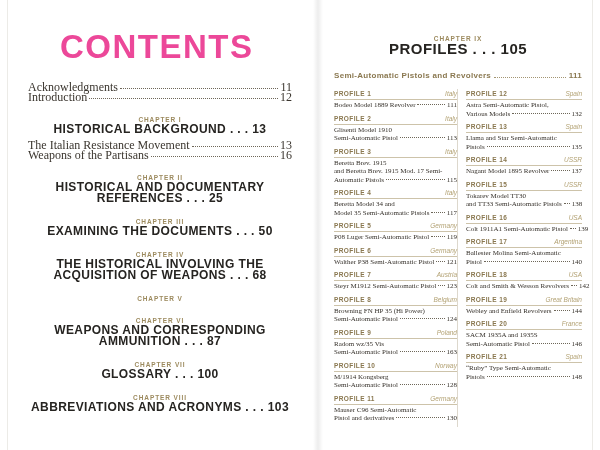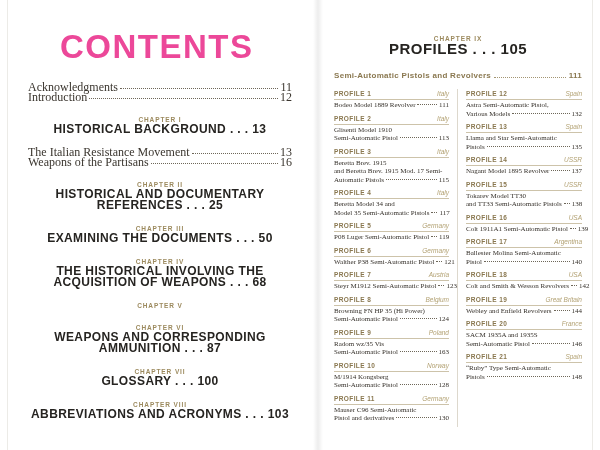--- a/index.html
+++ b/index.html
@@ -17,31 +17,31 @@
   .contents-title{font-size:33px;font-weight:700;letter-spacing:1.5px;color:#ec4899;
                   margin:2px 0 16px 32px;}
   .dotrow{display:flex;align-items:baseline;font-family:"Liberation Serif",serif;
           font-size:12px;line-height:10px;color:#3a352e;}
   .dotrow .lbl{white-space:nowrap;}
   .dotrow .leader{flex:1;border-bottom:1px dotted #6e6759;margin:0 2px;transform:translateY(-2px);}
   .dotrow .pg{white-space:nowrap;}
   .chapter-block{text-align:center;margin-top:13px;}
   .chapter-label{font-size:6.5px;font-weight:700;letter-spacing:0.9px;color:#9c8a5e;line-height:9px;}
   .chapter-title{font-size:12px;font-weight:700;letter-spacing:0.4px;color:#262421;line-height:11px;}
-  .chapter-entries{margin-top:12px;text-align:left;}
+  .chapter-entries{margin-top:5px;text-align:left;}
   
   .rp-head{text-align:center;margin-bottom:16px;}
   .rp-chapter{font-size:6.5px;font-weight:700;letter-spacing:0.9px;color:#9c8a5e;line-height:9px;}
   .rp-title{font-size:15px;font-weight:700;letter-spacing:0.5px;color:#262421;line-height:12px;}
   .section-head{display:flex;align-items:flex-end;font-size:8px;font-weight:700;
                 letter-spacing:0.3px;color:#8a7850;margin-bottom:9px;}
   .section-head .leader{flex:1;border-bottom:1px dotted #a39572;margin:0 3px;transform:translateY(-2px);}
   .profiles{display:flex;}
   .pcol{width:50%;box-sizing:border-box;}
-  .pcol.first{border-right:1px solid #ddd8cd;padding-right:8px;}
+  .pcol.first{border-right:1px solid #ddd8cd;}
   .pcol.second{padding-left:8px;}
   .profile{margin-bottom:4px;}
   .profile-head{display:flex;justify-content:space-between;align-items:baseline;
                 border-bottom:1px solid #cdc3aa;padding-bottom:1px;margin-bottom:1px;}
   .profile-num{font-size:6.5px;font-weight:700;letter-spacing:0.4px;color:#8a7850;line-height:9px;}
   .profile-country{font-size:6.5px;font-style:italic;color:#b3a274;line-height:9px;}
   .profile-line{font-family:"Liberation Serif",serif;font-size:7px;line-height:8.5px;
                 color:#35302a;white-space:nowrap;}
   .profile-line.lastline{display:flex;align-items:baseline;}
   .profile-line .leader{flex:1;border-bottom:1px dotted #6e6759;margin:0 2px;transform:translateY(-2px);min-width:6px;}

